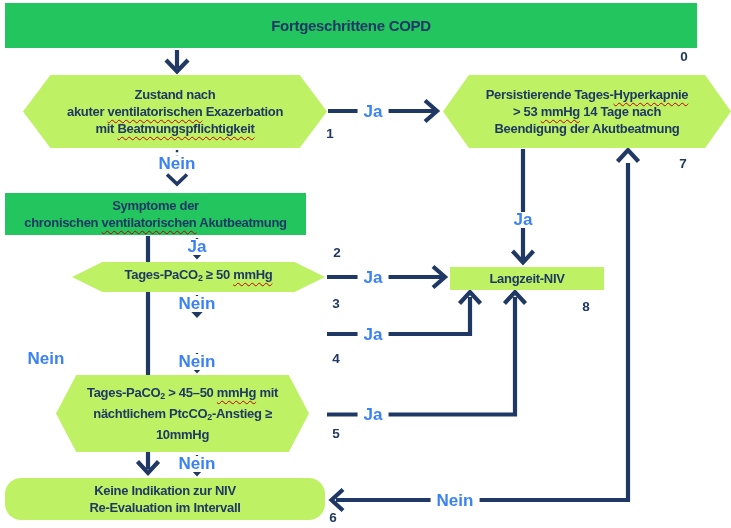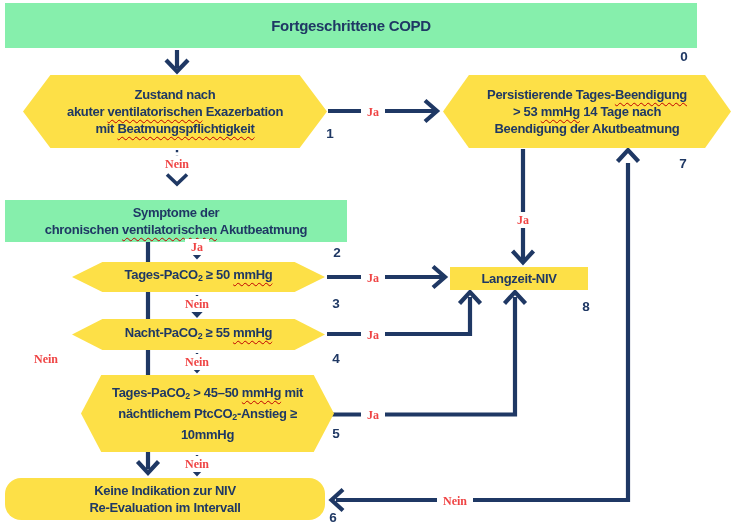--- a/index.html
+++ b/index.html
@@ -8,38 +8,38 @@
     font-family:"Liberation Sans","DejaVu Sans",sans-serif;
   }
   #arrowLayer{position:absolute;left:0;top:0;z-index:1;}
   .node{
     position:absolute;z-index:2;display:flex;flex-direction:column;
     justify-content:center;align-items:center;text-align:center;
     color:#1F3864;font-weight:bold;font-size:13px;line-height:17px;
     letter-spacing:-0.3px;
   }
   .node .ln{white-space:nowrap;}
-  .orange{background:#86efac;}
-  .yellow{background:#fde047;}
+  .orange{background:#22c55e;}
+  .yellow{background:#bef264;}
   .hex{-webkit-clip-path:polygon(0 50%,9% 0,91% 0,100% 50%,91% 100%,9% 100%);
        clip-path:polygon(0 50%,9% 0,91% 0,100% 50%,91% 100%,9% 100%);}
   .hex-sm{-webkit-clip-path:polygon(0 50%,12% 0,88% 0,100% 50%,88% 100%,12% 100%);
           clip-path:polygon(0 50%,12% 0,88% 0,100% 50%,88% 100%,12% 100%);}
   .hex-md{-webkit-clip-path:polygon(0 50%,8% 0,92% 0,100% 50%,92% 100%,8% 100%);
           clip-path:polygon(0 50%,8% 0,92% 0,100% 50%,92% 100%,8% 100%);}
   .sq{
     text-decoration-line:underline;text-decoration-style:wavy;
     text-decoration-color:#C00000;text-decoration-thickness:1px;
     text-underline-offset:3px;
   }
   .sub{font-size:0.68em;vertical-align:-0.25em;}
   .lbl{
     position:absolute;z-index:3;transform:translate(-50%,-50%);
-    color:#ef4444;font-weight:bold;font-size:12px;line-height:14px;
-    background:#ffffff;padding:1px 6px;white-space:nowrap;font-family:Liberation Serif, serif;
+    color:#3b82f6;font-weight:bold;font-size:17px;line-height:14px;
+    background:#ffffff;padding:1px 6px;white-space:nowrap;
   }
   .num{
     position:absolute;z-index:3;transform:translate(-50%,-50%);
     color:#1F3864;font-weight:bold;font-size:13.5px;
   }
 </style>
 </head>
 <body>
 
 <div id="canvas">
@@ -102,45 +102,42 @@
       <div class="ln"><span>Fortgeschrittene COPD</span></div>
     </div>
 
   <div class="node yellow hex" style="left:23px;top:75px;width:304px;height:73px;">
       <div class="ln"><span>Zustand nach</span></div>
       <div class="ln"><span>akuter </span><span class="sq">ventilatorischen</span><span> Exazerbation</span></div>
       <div class="ln"><span>mit </span><span class="sq">Beatmungspflichtigkeit</span></div>
     </div>
 
   <div class="node yellow hex" style="left:443px;top:75px;width:288px;height:73px;">
-      <div class="ln"><span>Persistierende Tages-</span><span class="sq">Beendigung</span></div>
+      <div class="ln"><span>Persistierende Tages-</span><span class="sq">Hyperkapnie</span></div>
       <div class="ln"><span>&gt; 53 </span><span class="sq">mmHg</span><span> 14 Tage nach</span></div>
       <div class="ln"><span>Beendigung der Akutbeatmung</span></div>
     </div>
 
-  <div class="node orange" style="left:5px;top:200px;width:342px;height:42px;">
+  <div class="node orange" style="left:5px;top:193px;width:301px;height:42px;">
       <div class="ln"><span>Symptome der</span></div>
       <div class="ln"><span>chronischen </span><span class="sq">ventilatorischen</span><span> Akutbeatmung</span></div>
     </div>
 
   <div class="node yellow hex-sm" style="left:72px;top:262px;width:253px;height:30px;">
       <div class="ln"><span>Tages-PaCO</span><span class="sub">2</span><span> ≥ 50 </span><span class="sq">mmHg</span></div>
     </div>
 
-  <div class="node yellow hex-sm" style="left:72px;top:319px;width:253px;height:31px;">
-      <div class="ln"><span>Nacht-PaCO</span><span class="sub">2</span><span> ≥ 55 </span><span class="sq">mmHg</span></div>
-    </div>
 
-  <div class="node yellow hex-md" style="left:81px;top:375px;width:253px;height:77px;">
+  <div class="node yellow hex-md" style="left:56px;top:375px;width:253px;height:77px;">
       <div class="ln"><span>Tages-PaCO</span><span class="sub">2</span><span> &gt; 45–50 </span><span class="sq">mmHg</span><span> mit</span></div>
       <div class="ln"><span>nächtlichem PtcCO</span><span class="sub">2</span><span>-Anstieg ≥</span></div>
       <div class="ln"><span>10mmHg</span></div>
     </div>
 
-  <div class="node yellow" style="left:450px;top:267px;width:138px;height:23px;">
+  <div class="node yellow" style="left:450px;top:267px;width:154px;height:23px;">
       <div class="ln"><span>Langzeit-NIV</span></div>
     </div>
 
   <div class="node yellow" style="left:5px;top:478px;width:320px;height:42px;border-radius:16px;">
       <div class="ln"><span>Keine Indikation zur NIV</span></div>
       <div class="ln"><span>Re-Evaluation im Intervall</span></div>
     </div>
 
   <span class="lbl" style="left:373px;top:112px;">Ja</span>
   <span class="lbl" style="left:197px;top:247px;">Ja</span>

